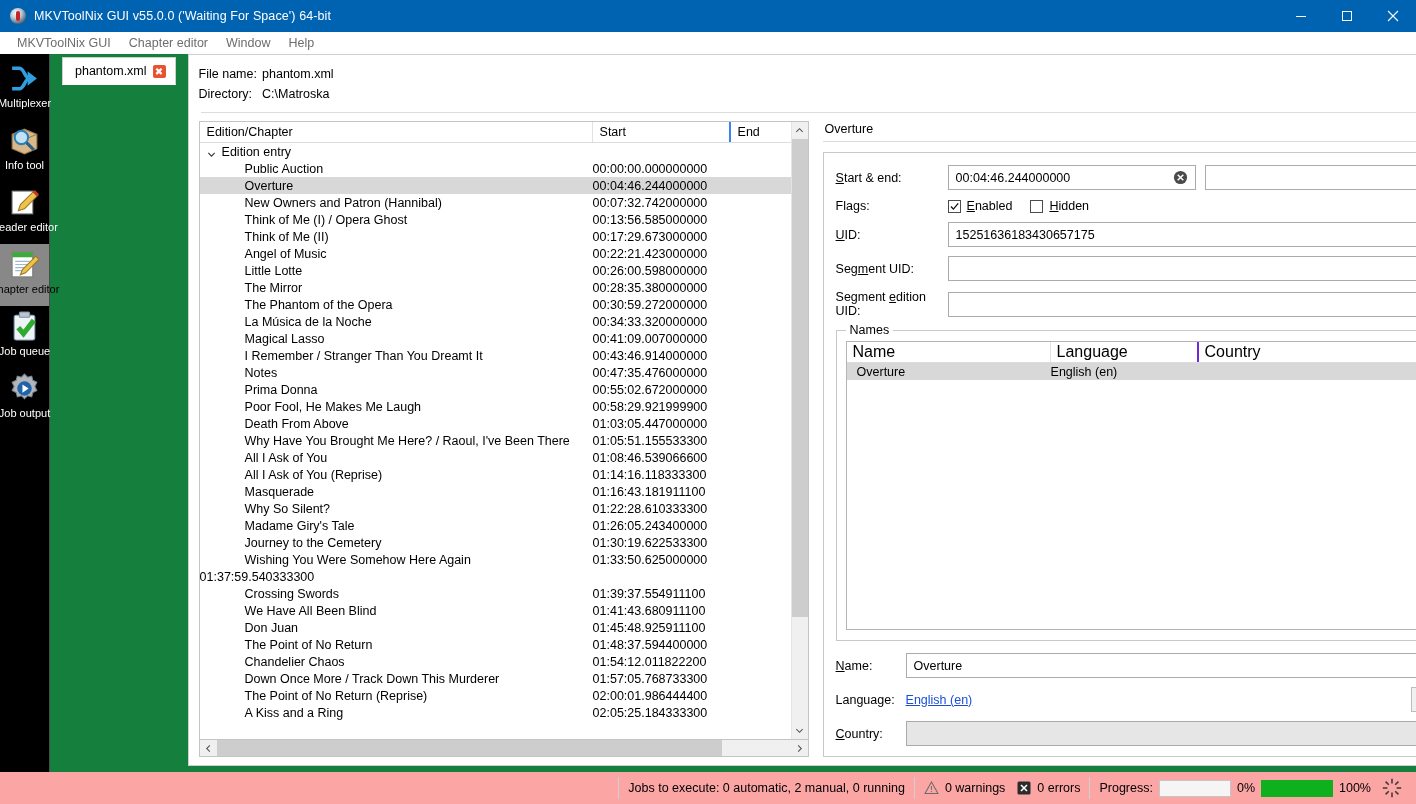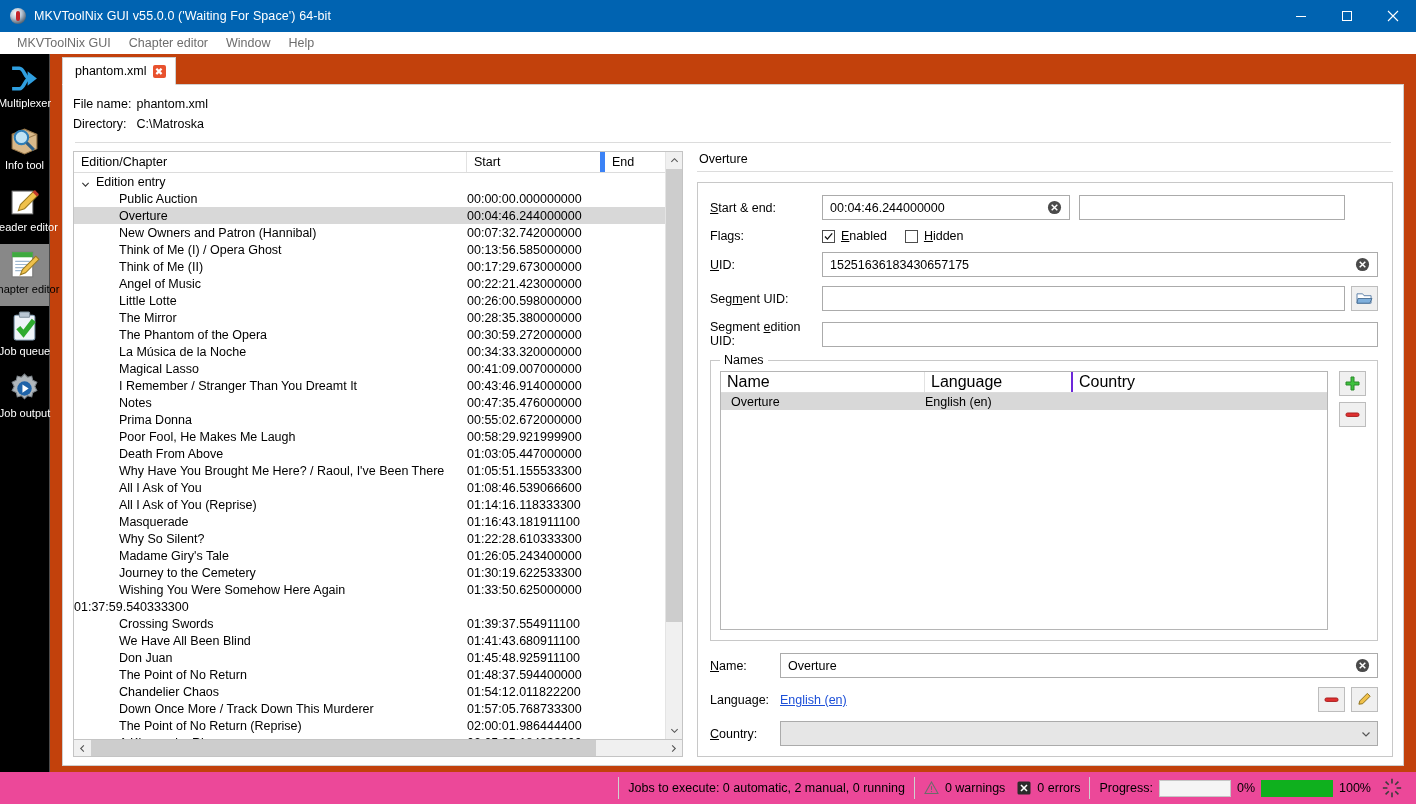--- a/index.html
+++ b/index.html
@@ -57,21 +57,21 @@
   .tool {
     height: 62px; display: flex; flex-direction: column;
     align-items: center; justify-content: flex-start; padding-top: 4px;
     color: #fff; font-size: 11px; position: relative;
   }
   .tool.active { background: #888888; color: #000; }
   .tool .ticon { width: 33px; height: 33px; margin-bottom: 2px; }
   .tool .tlabel { line-height: 12px; white-space: nowrap; }
 
   
-  #mainarea { flex: 1; background: #c2410c; display: flex; flex-direction: column; min-width: 0; }
+  #mainarea { flex: 1; background: #15803d; display: flex; flex-direction: row; min-width: 0; }
 
   #tabstrip { height: 30px; padding-left: 12px; display: flex; align-items: flex-end; }
   #tab-phantom {
     height: 28px; background: #fff; border: 1px solid #cfcfcf; border-bottom: 1px solid #fff;
     display: flex; align-items: center; gap: 6px; padding: 0 9px 0 12px;
     font-size: 12.5px; position: relative; top: 1px;
   }
   .closeglyph {
     width: 13px; height: 13px; background: #e8522e; color: #fff;
     border-radius: 2px; font-size: 10px; line-height: 13px; text-align: center;
@@ -89,21 +89,21 @@
 
   #panes { flex: 1; display: flex; min-height: 0; padding-top: 8px; gap: 0; }
 
   
   #treewrap { width: 610px; flex: none; display: flex; flex-direction: column; min-height: 0; }
   #treebox { flex: 1; border: 1px solid #c4c4c4; display: flex; min-height: 0; background: #fff; }
   #treecontent { flex: 1; min-width: 0; display: flex; flex-direction: column; }
   #treehead { display: flex; height: 21px; border-bottom: 1px solid #dcdcdc; background: #fff; flex: none; }
   .th { display: flex; align-items: center; padding-left: 7px; font-size: 12.5px; color: #000; }
   .th.c1 { width: 393px; border-right: 1px solid #e2e2e2; }
-  .th.c2 { width: 138px; border-right: 5px solid #3b82f6; }
+  .th.c2 { width: 138px; border-right: 2px solid #3b82f6; }
   .th.c3 { flex: 1; }
   #treerows { flex: 1; overflow: hidden; }
   .trow { display: flex; height: 17px; align-items: center; font-size: 12.5px; }
   .trow.sel { background: #d8d8d8; }
   .trow .tname { width: 393px; padding-left: 7px; white-space: nowrap; overflow: hidden; }
   .trow .tstart { width: 138px; white-space: nowrap; }
   .trow.edition .tname { padding-left: 7px; display: flex; align-items: flex-end; gap: 6px; }
   .trow.child .tname { padding-left: 45px; }
   .chev { width: 9px; height: 9px; display: inline-block; }
 
@@ -169,21 +169,21 @@
            display: flex; align-items: center; justify-content: center; }
 
   .link { color: #1c4fd8; text-decoration: underline; font-size: 12.5px; }
 
   .combo { height: 25px; border: 1px solid #ababab; background: #e6e6e6; display: flex;
            align-items: center; padding: 0 6px; flex: 1; min-width: 0; }
 
   
   #statusbar {
     position: absolute; left: 0; right: 0; bottom: 0; height: 32px;
-    background: #ec4899; display: flex; align-items: center; justify-content: flex-end;
+    background: #fca5a5; display: flex; align-items: center; justify-content: flex-end;
     font-size: 12.5px; padding-right: 4px;
   }
   .sbcell { display: flex; align-items: center; height: 22px; padding: 0 9px;
             border-left: 1px solid #d0d0d0; gap: 6px; white-space: nowrap; }
   .pbar { width: 72px; height: 17px; border: 1px solid #c6c6c6; background: #f5f5f5; }
   .pbar.full { border: none; background: #0fb01e; }
 </style>
 </head>
 <body>
 

